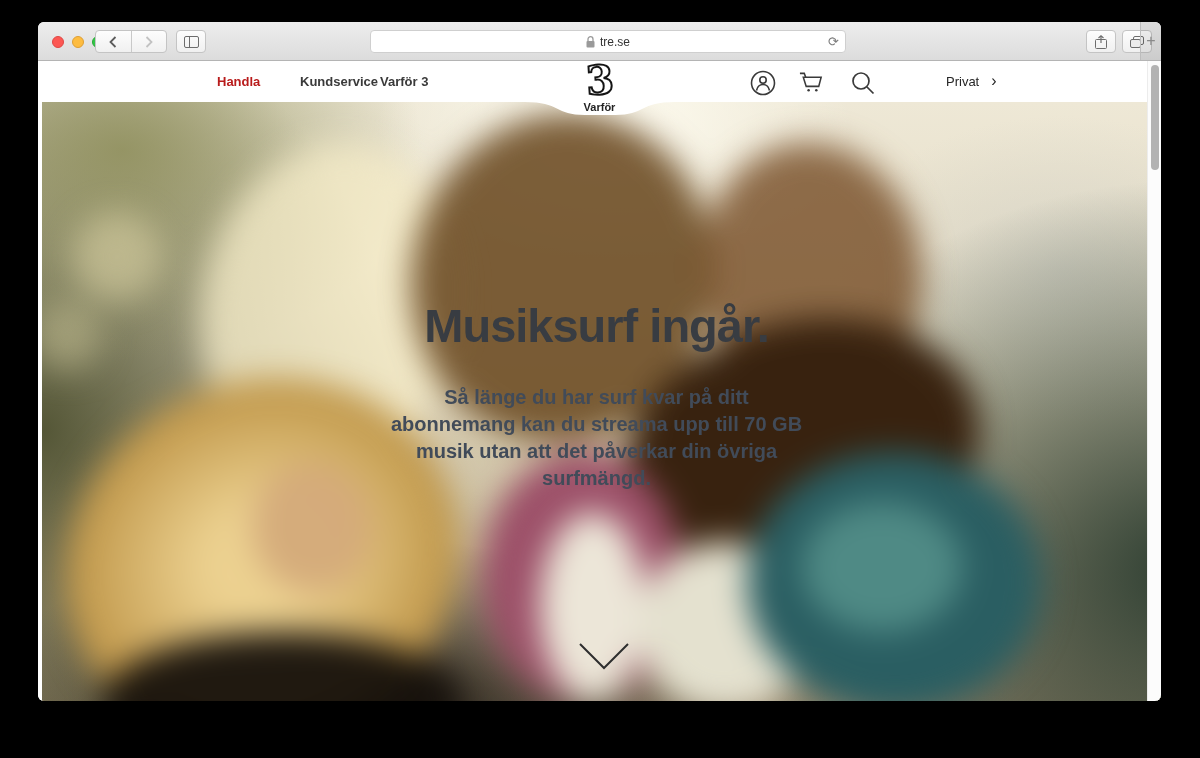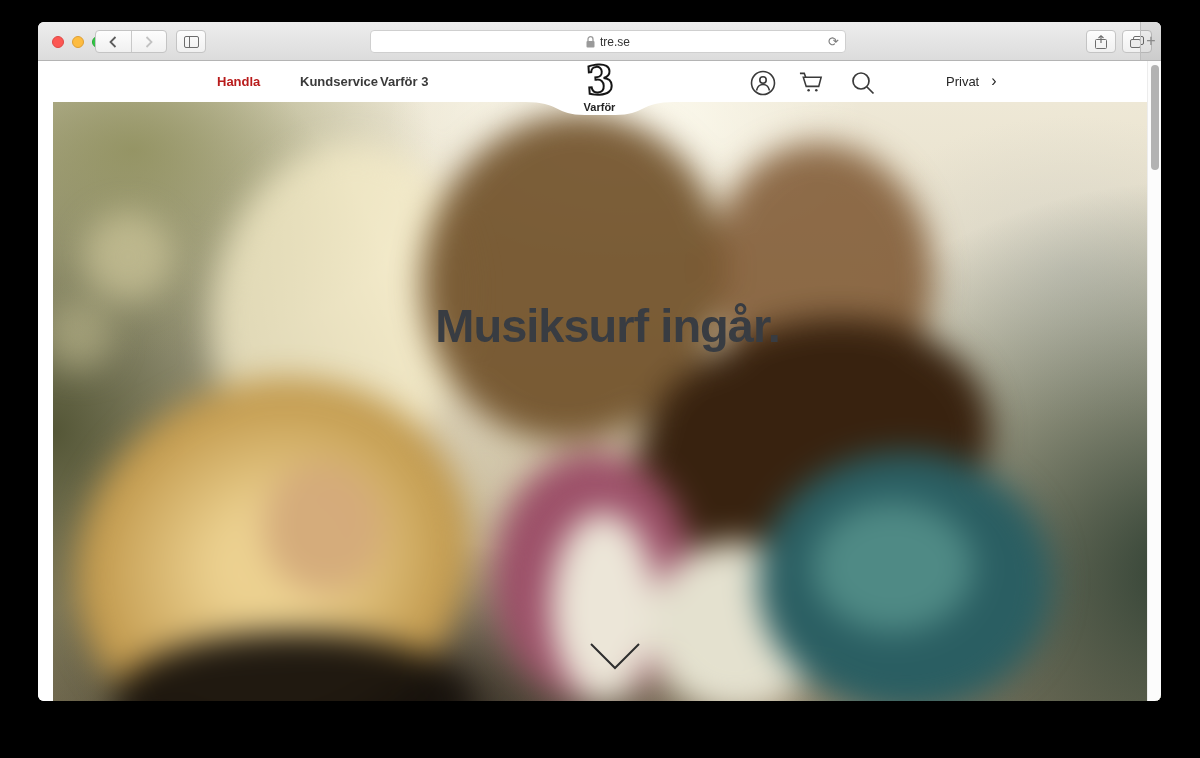--- a/index.html
+++ b/index.html
@@ -53,21 +53,21 @@
                   font-size:11px; font-weight:700; color:#232323; }
 
   .nav-icon { position:absolute; top:8px; width:27px; height:27px; display:flex;
               align-items:center; justify-content:center; cursor:pointer; }
   .ni-account { left:711px; } .ni-cart { left:760px; } .ni-search { left:811px; }
   .privat { position:absolute; left:894px; top:0; height:41px; display:flex; align-items:center;
             gap:12px; font-size:13px; font-weight:400; color:#262626; cursor:pointer;margin-left:14px; }
   .privat .chev { font-size:16px; line-height:1; margin-top:-2px; color:#262626; }
 
   
-  .hero { position:absolute; top:41px; left:15px; width:1144px; height:599px; overflow:hidden; background:#d9d2bd;padding-left:28px; }
+  .hero { position:absolute; top:41px; left:4px; width:1144px; height:599px; overflow:hidden; background:#d9d2bd;padding-left:28px; }
   .photo { position:absolute; inset:0;
     background:
       radial-gradient(340px 210px at 50% 4%,  rgba(255,253,242,0.95), rgba(255,253,242,0) 70%),
       radial-gradient(430px 300px at 7% 8%,   rgba(142,142,90,0.85),  rgba(142,142,90,0) 70%),
       radial-gradient(520px 620px at 0% 55%,  rgba(73,76,44,0.92),    rgba(73,76,44,0) 70%),
       radial-gradient(640px 540px at 100% 78%,rgba(38,56,44,0.95),    rgba(38,56,44,0) 72%),
       radial-gradient(560px 260px at 28% 104%,rgba(18,14,10,0.95),    rgba(18,14,10,0) 72%),
       radial-gradient(320px 220px at 89% 28%, rgba(212,210,198,0.8),  rgba(212,210,198,0) 70%),
       linear-gradient(180deg,#eee8d6 0%,#e4dcc5 35%,#cfc3a6 65%,#9e8f74 100%);
   }
@@ -229,20 +229,26 @@
           <div class="blob b-tank-center"></div>
           <div class="blob b-right-tank"></div>
           <div class="blob b-teal"></div>
           <div class="blob b-teal-hi"></div>
           <div class="blob b-dark-torso"></div>
         </div>
       </div>
 
       <div class="hero-copy hero-title">Musiksurf ingår.</div>
 
+      <div class="hero-copy hero-body">
+        <div>Så länge du har surf kvar på ditt</div>
+        <div>abonnemang kan du streama upp till 70 GB</div>
+        <div>musik utan att det påverkar din övriga</div>
+        <div>surfmängd.</div>
+      </div>
 
       <div class="hero-chevron">
         <svg width="52" height="28" viewBox="0 0 52 28">
           <polyline points="2,2 26,26 50,2" fill="none" stroke="#2e2e2e" stroke-width="2"></polyline>
         </svg>
       </div>
 
       <div class="feedback-tab">
         <span>Feedback</span>
       </div>

